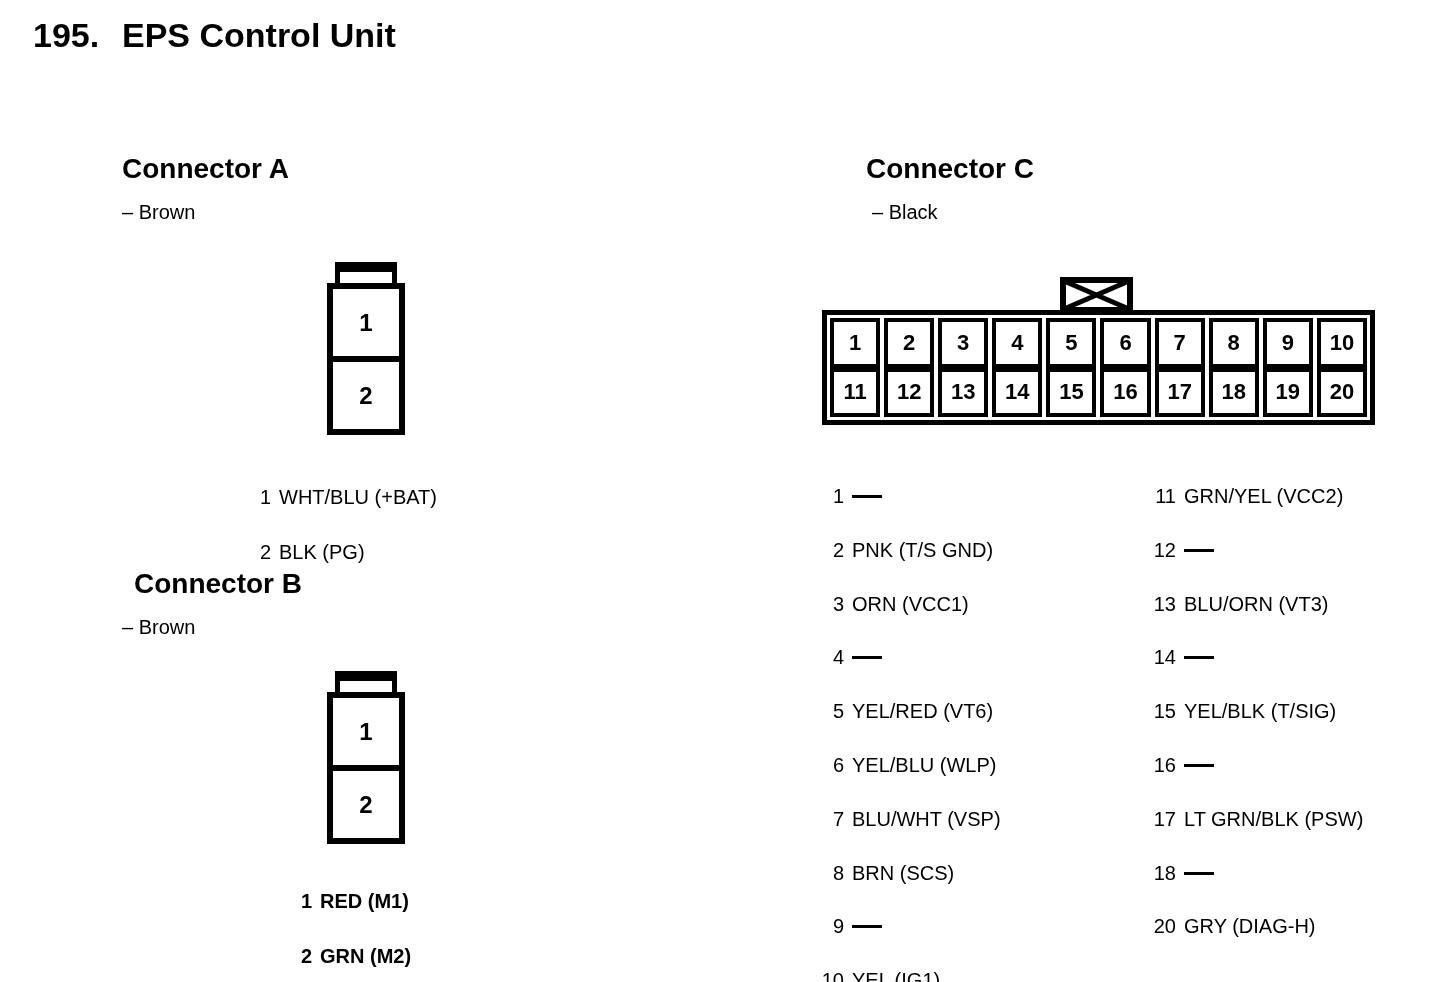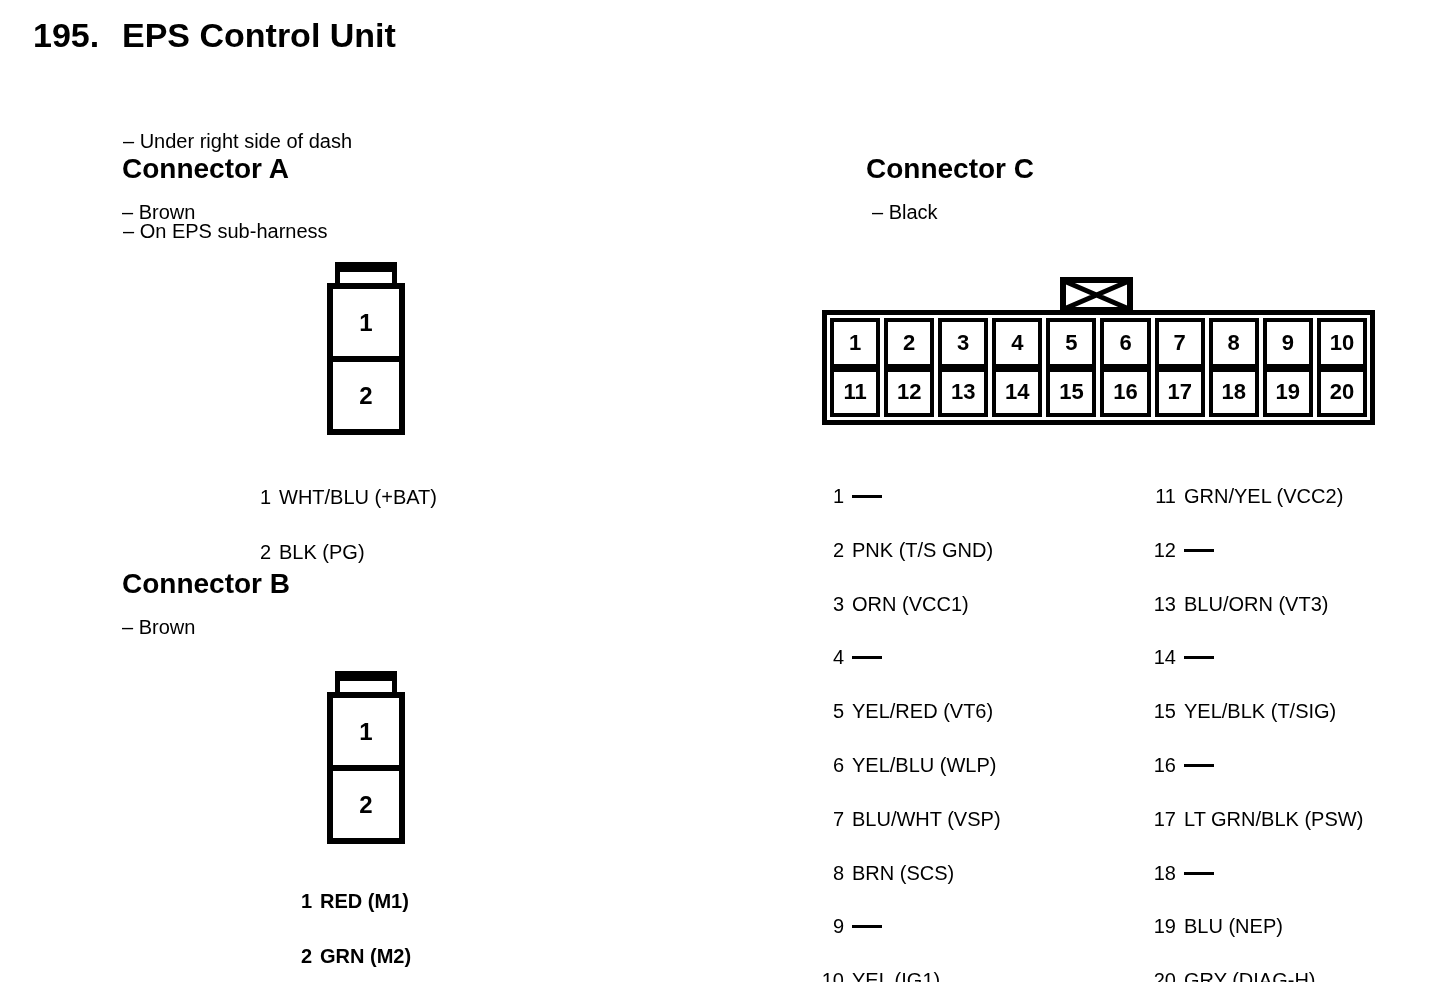--- a/index.html
+++ b/index.html
@@ -56,24 +56,20 @@
     margin-left:8px; vertical-align:5px;
   }
 </style>
 </head>
 <body>
 
 <div class="canvas">
 
   <div class="abs page-num" style="left:33px; top:16px;">195.</div>
   <div class="abs page-title" style="left:122px; top:16px;text-align:right;">EPS Control Unit</div>
-  <div class="abs notes" style="left:123px; top:66px;">
-    <div>– Under right side of dash</div>
-    <div>– On EPS sub-harness</div>
-  </div>
 
   <div class="abs conn-title" style="left:122px; top:153px;">Connector A</div>
   <div class="abs conn-note" style="left:122px; top:201px;">– Brown</div>
 
   <div class="abs conn2" style="left:327px; top:262px;">
     <div class="tab"></div>
     <div class="conn2-box">
 
         <div class="conn2-cell">1</div>
 
@@ -85,21 +81,21 @@
 
       <div class="wire-row rows31" style="height:31px;">
         <span class="wire-num">1</span><span class="wire-text">WHT/BLU (+BAT)</span>
       </div>
 
       <div class="wire-row rows31" style="height:31px;">
         <span class="wire-num">2</span><span class="wire-text">BLK (PG)</span>
       </div>
     </div>
 
-  <div class="abs conn-title" style="left:122px; top:568px;">Connector B</div>
+  <div class="abs conn-title" style="left:134px; top:568px;">Connector B</div>
   <div class="abs conn-note" style="left:122px; top:616px;">– Brown</div>
 
   <div class="abs conn2" style="left:327px; top:671px;">
     <div class="tab"></div>
     <div class="conn2-box">
 
         <div class="conn2-cell">1</div>
 
         <div class="conn2-cell">2</div>
       </div>
@@ -241,22 +237,19 @@
       </div>
 
       <div class="wire-row">
         <span class="wire-num">17</span><span class="wire-text">LT GRN/BLK (PSW)</span>
       </div>
 
       <div class="wire-row">
         <span class="wire-num">18</span><span class="nowire"></span><span class="wire-text"></span>
       </div>
 
-      <div class="wire-row">
-        <span class="wire-num">19</span><span class="wire-text">BLU (NEP)</span>
-      </div>
 
       <div class="wire-row">
         <span class="wire-num">20</span><span class="wire-text">GRY (DIAG-H)</span>
       </div>
     </div>
 
 </div>
 
 </body></html>

